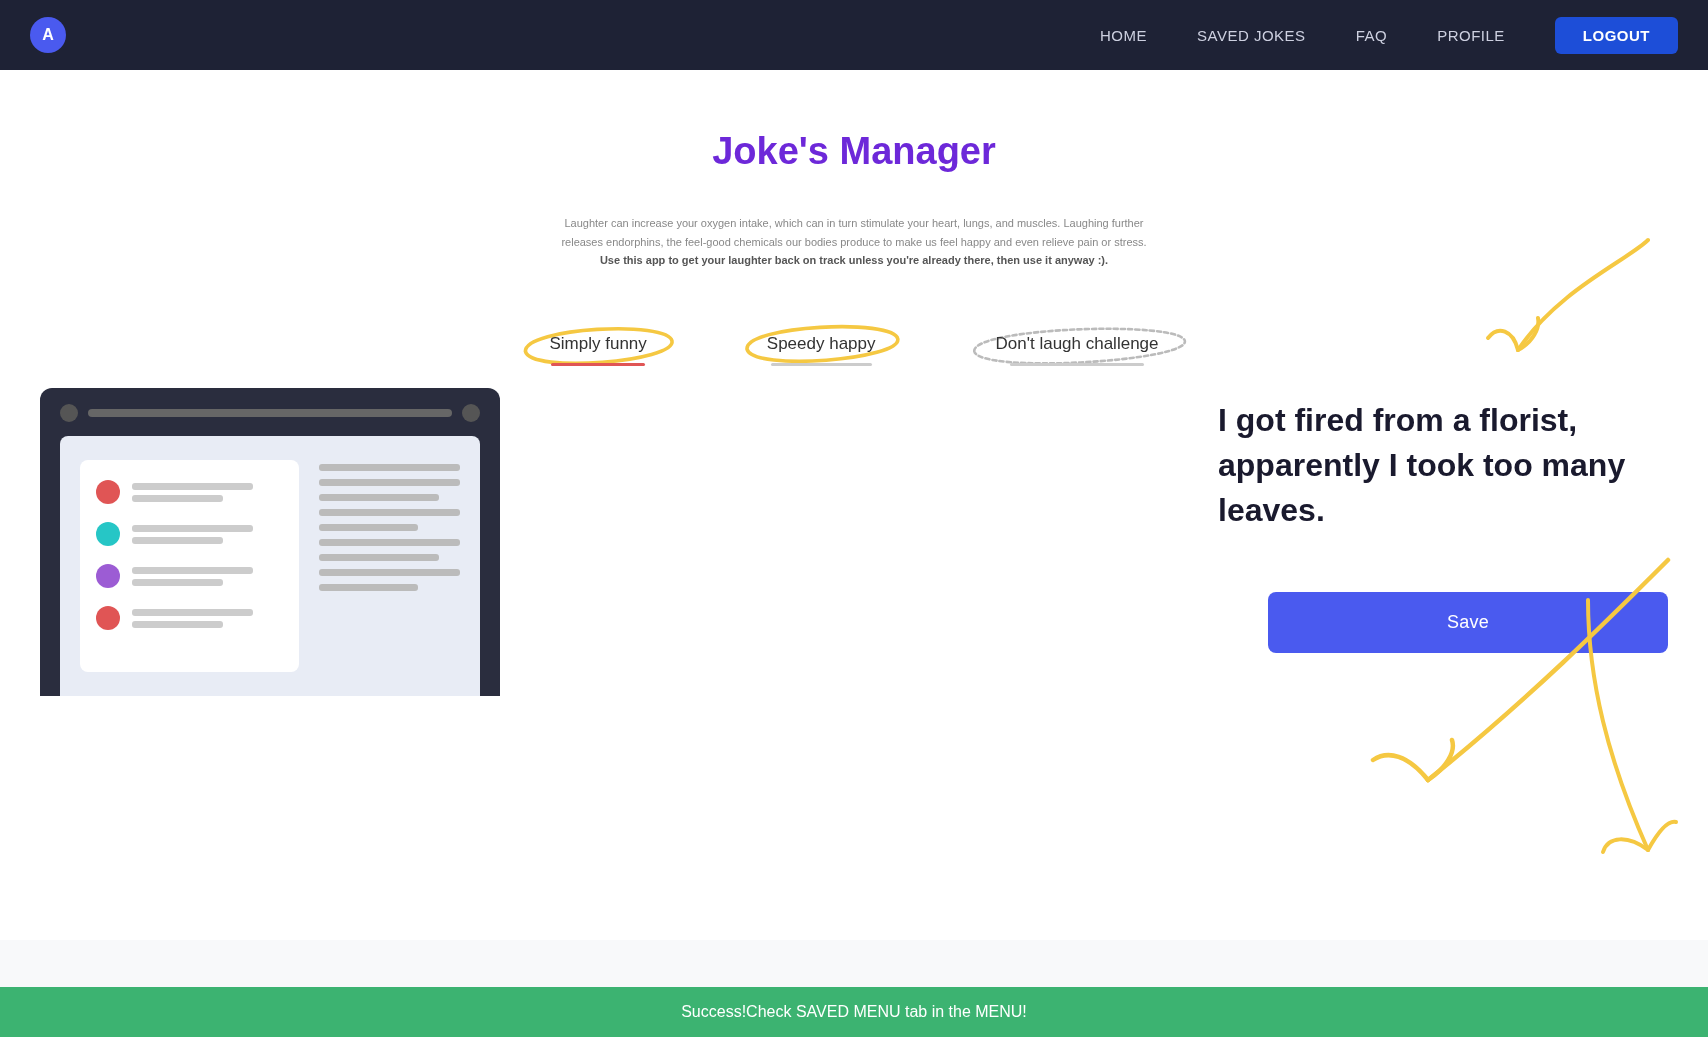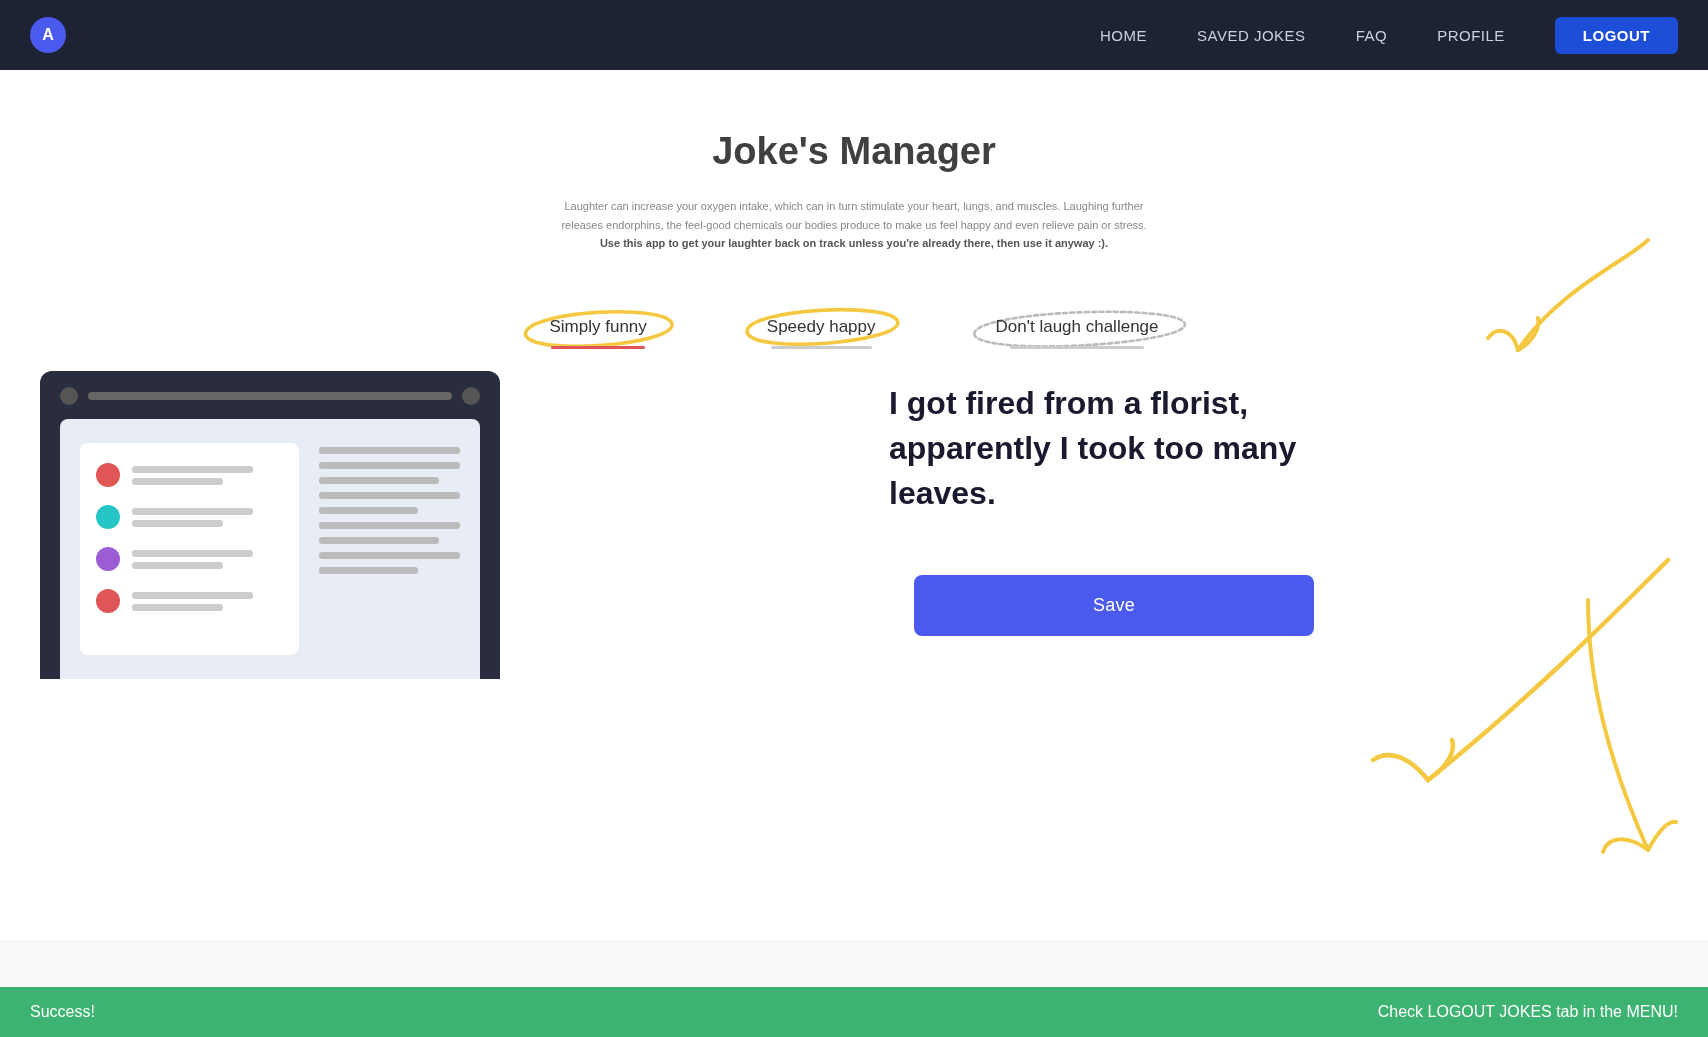--- a/index.html
+++ b/index.html
@@ -44,21 +44,21 @@
     }
 
     
     .hero-text {
       text-align: center;
       max-width: 600px;
       margin: 0 auto 50px auto;
     }
     .hero-title {
       font-size: 38px; font-weight: 700;
-      color: #404040; margin-bottom: 24px;
+      color: #6d28d9; margin-bottom: 41px;
     }
     .hero-desc {
       font-size: 11px; color: #888; line-height: 1.7;
     }
     .hero-desc strong {
       color: #555; font-weight: 700;
     }
 
     
     .content-area {
@@ -127,21 +127,21 @@
       width: 300px; height: 160px;
       background: #3a7ee4;
       border-radius: 0 0 120px 120px;
       z-index: -1;
     }
 
     
     .joke-area {
       flex: 1;
       display: flex; flex-direction: column;
-      align-items: center;
+      align-items: flex-end;
       padding-top: 10px;
     }
     .joke-text {
       font-size: 32px; font-weight: 700;
       color: #1a1a2e; line-height: 1.4;
       margin-bottom: 60px;
       max-width: 450px;
     }
     .save-btn {
       background: #4a5aef;
@@ -157,21 +157,21 @@
       position: absolute;
       pointer-events: none;
     }
 
     
     .statusbar {
       background: #3cb371;
       height: 50px;
       display: flex;
       align-items: center;
-      justify-content: space-between;
+      justify-content: center;
       padding: 0 30px;
       position: fixed;
       bottom: 0; left: 0; right: 0;
     }
     .status-left { color: white; font-size: 16px; font-weight: 500; }
     .status-right { color: white; font-size: 16px; font-weight: 500; }
 
     
     .tabs-wrapper {
       display: flex;
@@ -345,14 +345,14 @@
 
     <path d="M280 60 C280 140, 300 220, 340 310" stroke="#f5c842" stroke-width="4" stroke-linecap="round" fill="none"></path>
     <path d="M340 310 C320 295, 300 296, 295 312" stroke="#f5c842" stroke-width="4" stroke-linecap="round" fill="none"></path>
     <path d="M340 310 C350 292, 360 280, 368 282" stroke="#f5c842" stroke-width="4" stroke-linecap="round" fill="none"></path>
   </svg>
 
 </div>
 
 <div class="statusbar">
   <span class="status-left">Success!</span>
-  <span class="status-right">Check LOGOUT JOKES tab in the MENU!</span>
+  <span class="status-right">Check SAVED MENU tab in the MENU!</span>
 </div>
 
 </body></html>

